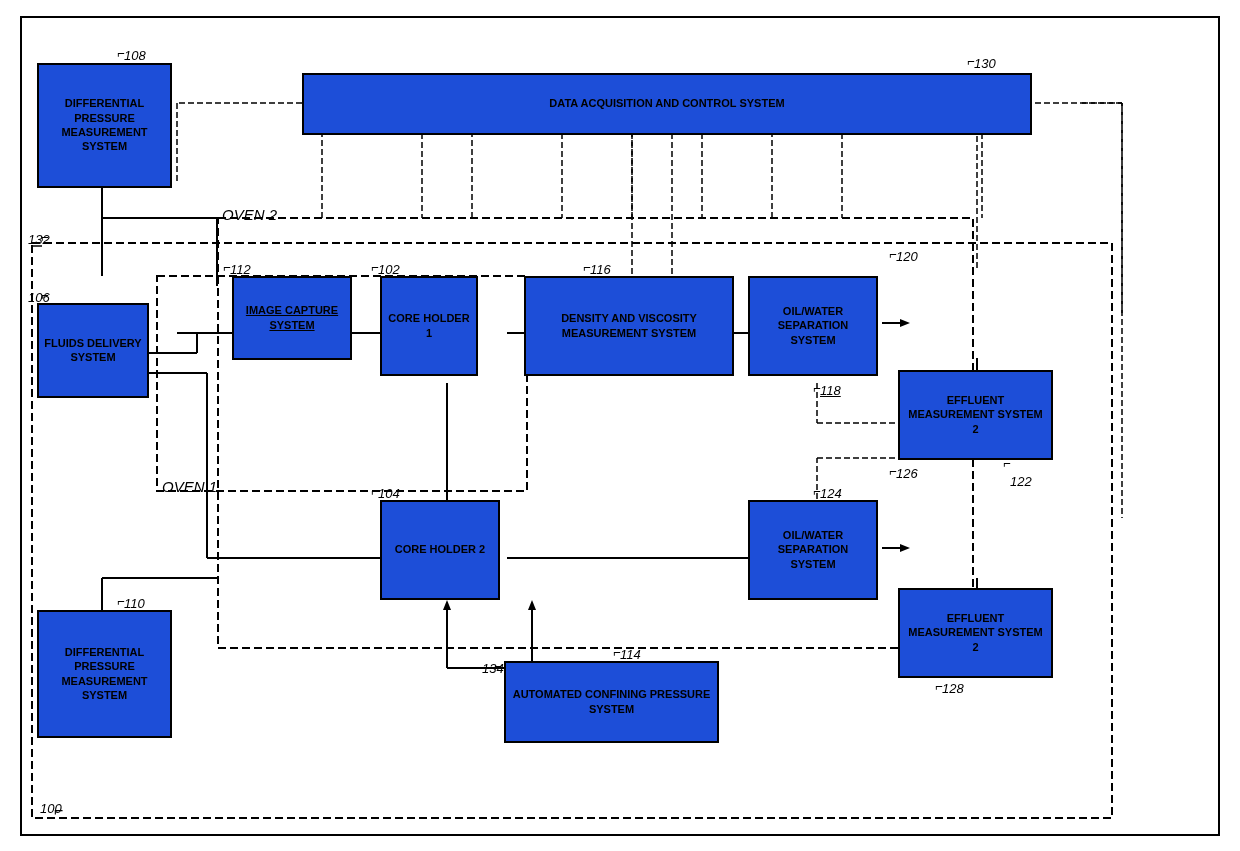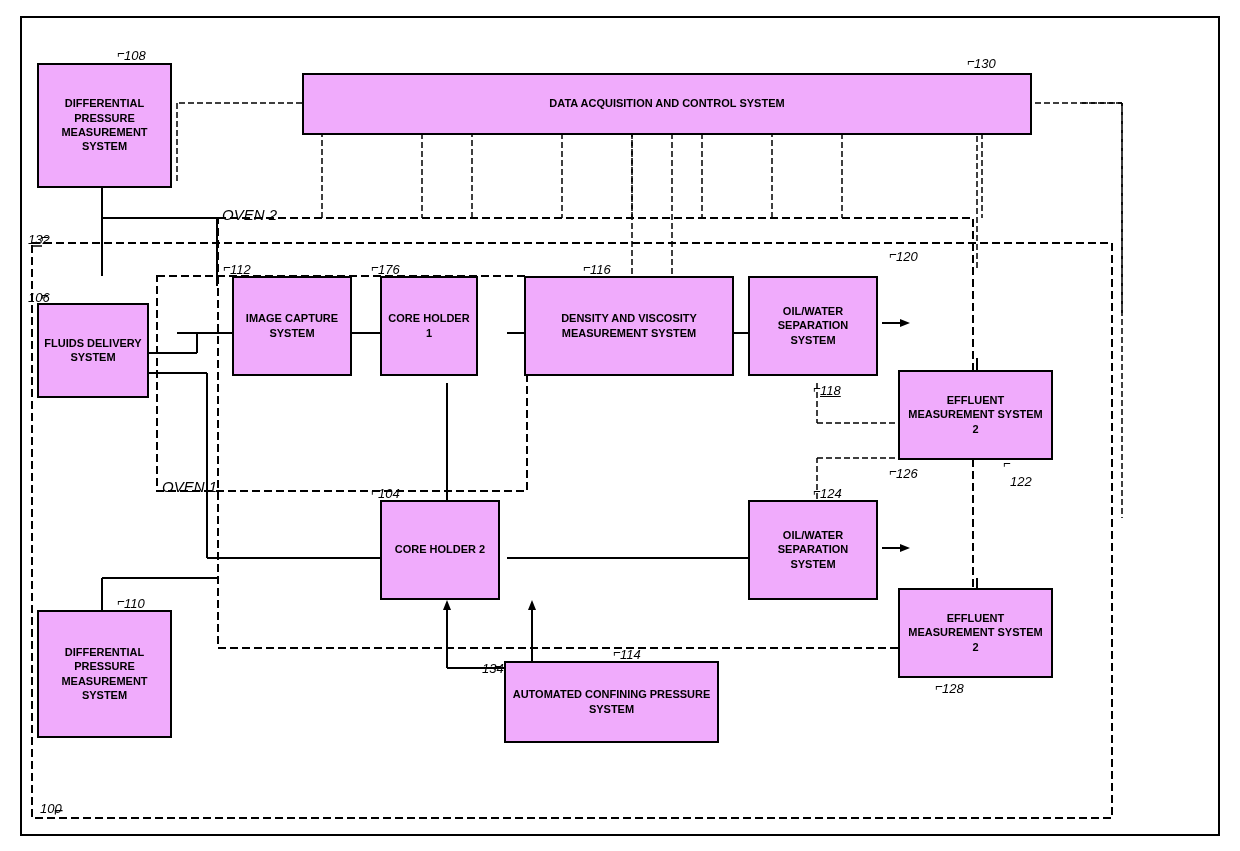--- a/index.html
+++ b/index.html
@@ -16,21 +16,21 @@
     .diagram-container {
       width: 1200px;
       height: 820px;
       border: 2px solid #000;
       position: relative;
       background: #fff;
     }
     .block {
       position: absolute;
       border: 2px solid #000;
-      background: #f0abfc;
+      background: #1d4ed8;
       display: flex;
       align-items: center;
       justify-content: center;
       text-align: center;
       font-size: 11px;
       font-weight: bold;
       line-height: 1.3;
       padding: 4px;
     }
     .label-ref {
@@ -182,33 +182,33 @@
   <span style="position:absolute; left:19px; top:212px; font-size:13px; font-style:italic;">⌐</span>
 
   <div class="block" style="left:15px; top:285px; width:112px; height:95px;">
     <span>FLUIDS
 DELIVERY
 SYSTEM</span>
   </div>
   <span class="label-ref" style="left:6px; top:272px;">106</span>
   <span style="position:absolute; left:19px; top:270px; font-size:13px; font-style:italic;">⌐</span>
 
-  <div class="block" style="left:210px; top:258px; width:120px; height:100px;">
+  <div class="block" style="left:210px; top:258px; width:120px; height:84px;text-decoration:underline;">
     <span>IMAGE
 CAPTURE
 SYSTEM</span>
   </div>
   <span class="label-ref" style="left:208px; top:244px;">112</span>
   <span style="position:absolute; left:201px; top:242px; font-size:13px; font-style:italic;">⌐</span>
 
   <div class="block" style="left:358px; top:258px; width:98px; height:100px;">
     <span>CORE
 HOLDER 1</span>
   </div>
-  <span class="label-ref" style="left:356px; top:244px;">176</span>
+  <span class="label-ref" style="left:356px; top:244px;">102</span>
   <span style="position:absolute; left:349px; top:242px; font-size:13px; font-style:italic;">⌐</span>
 
   <div class="block" style="left:502px; top:258px; width:210px; height:100px;">
     <span>DENSITY AND VISCOSITY
 MEASUREMENT SYSTEM</span>
   </div>
   <span class="label-ref" style="left:568px; top:244px;">116</span>
   <span style="position:absolute; left:561px; top:242px; font-size:13px; font-style:italic;">⌐</span>
 
   <div class="block" style="left:726px; top:258px; width:130px; height:100px;">

